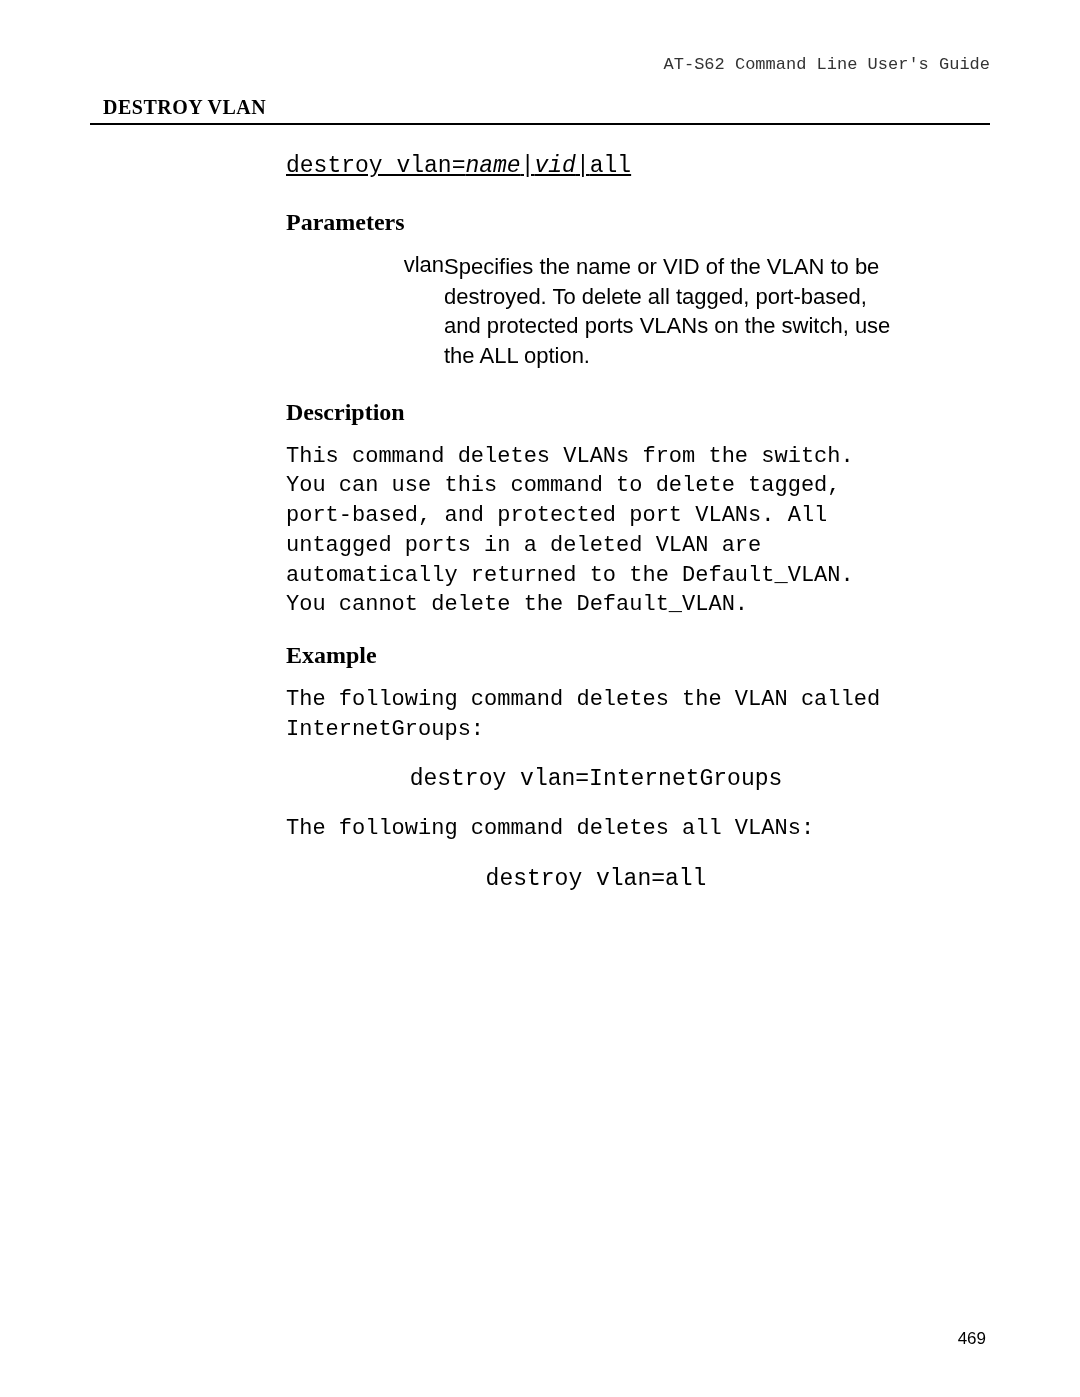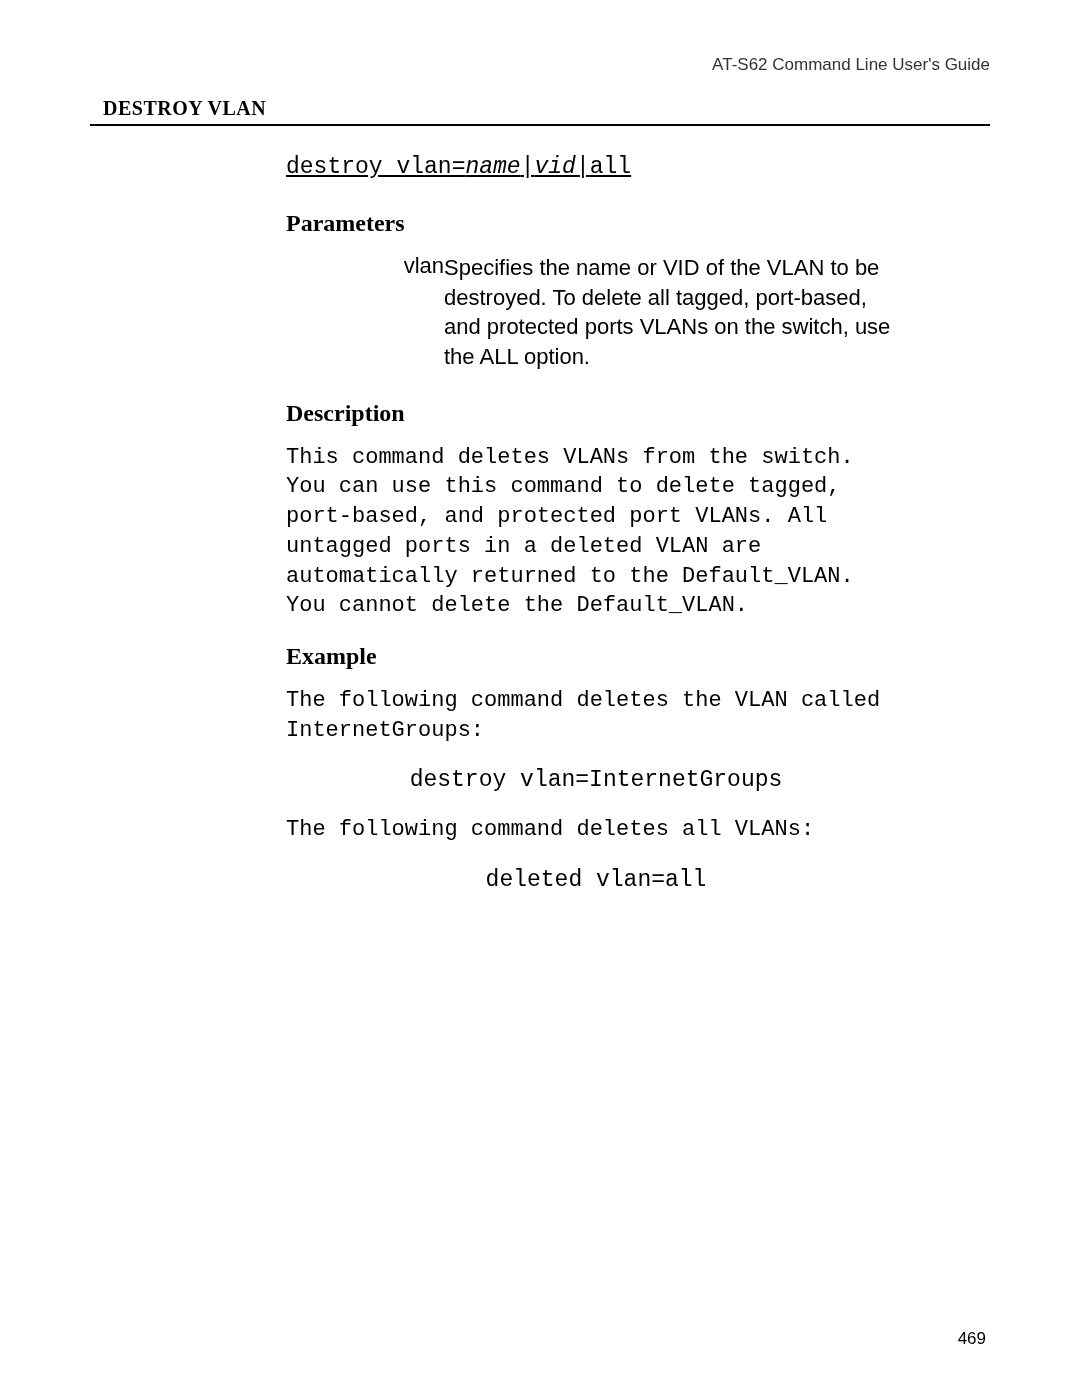--- a/index.html
+++ b/index.html
@@ -13,21 +13,21 @@
   }
   .page {
     position: relative;
     width: 1080px;
     height: 1397px;
     box-sizing: border-box;
     padding: 55px 90px 0 90px;
   }
   .header-text {
     text-align: right;
-    font-family: Liberation Sans, sans-serif;
+    font-family: Liberation Mono, monospace;
     font-size: 17px;
     color: #333;
     margin-bottom: 22px;
   }
   .command-title {
     font-family: "Times New Roman", Times, serif;
     font-weight: bold;
     font-size: 20px;
     letter-spacing: 0.5px;
     margin: 0 0 4px 13px;
@@ -113,18 +113,18 @@
       <div class="param-desc">Specifies the name or VID of the VLAN to be destroyed. To delete all tagged, port-based, and protected ports VLANs on the switch, use the ALL option.</div>
     </div>
 
     <div class="section-heading">Description</div>
     <p class="body-text">This command deletes VLANs from the switch. You can use this command to delete tagged, port-based, and protected port VLANs. All untagged ports in a deleted VLAN are automatically returned to the Default_VLAN. You cannot delete the Default_VLAN.</p>
 
     <div class="section-heading">Example</div>
     <p class="body-text">The following command deletes the VLAN called InternetGroups:</p>
     <div class="code-line">destroy vlan=InternetGroups</div>
     <p class="body-text">The following command deletes all VLANs:</p>
-    <div class="code-line">deleted vlan=all</div>
+    <div class="code-line">destroy vlan=all</div>
 
   </div>
 
   <div class="page-number">469</div>
 </div>
 
 </body></html>

